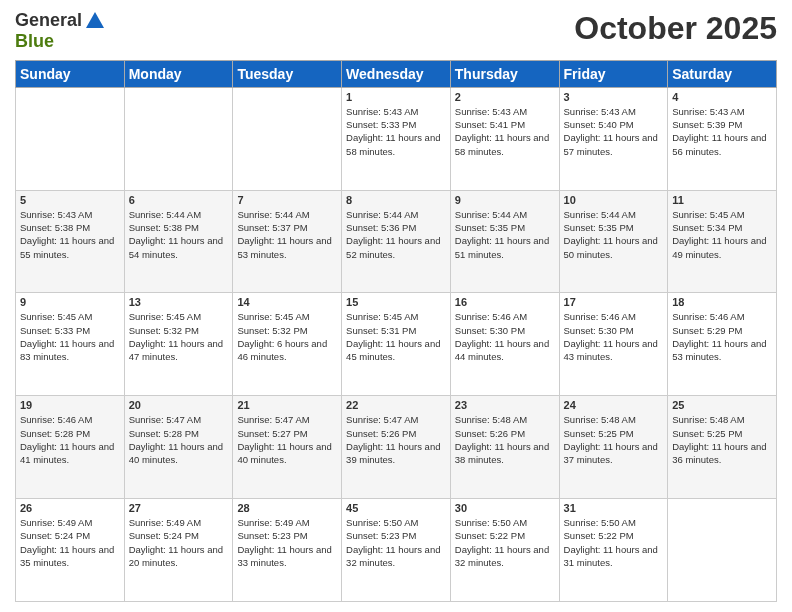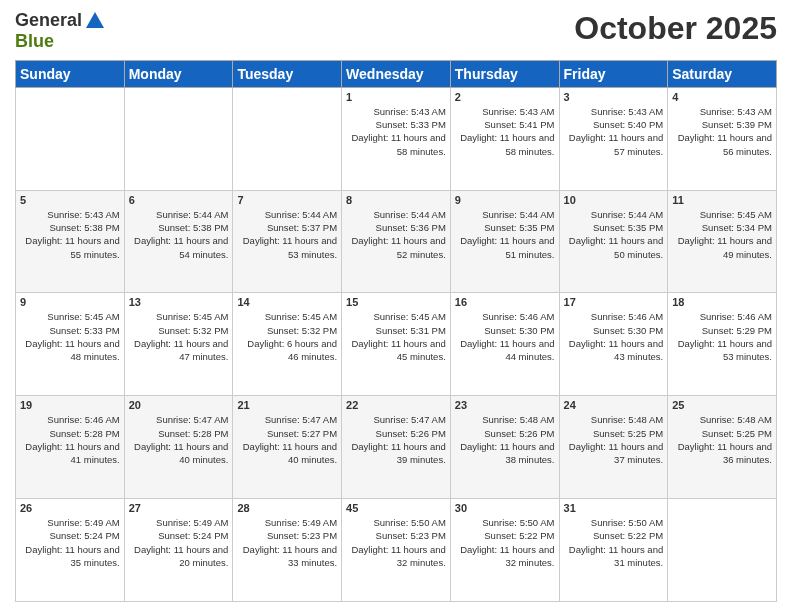--- a/index.html
+++ b/index.html
@@ -66,21 +66,20 @@
     .calendar-table tr:nth-child(even) td {
       background: #f5f5f5;
     }
     .day-num {
       font-weight: bold;
       font-size: 11px;
       margin-bottom: 2px;
     }
     .day-info {
       line-height: 1.4;
-      text-align: right;
     }
     .empty { background: #f9f9f9; }
   </style>
 </head>
 <body>
 
 <div class="page">
   <div class="header">
     <div class="logo">
       <div>
@@ -159,21 +158,21 @@
             <div class="day-info"><span>Sunrise: 5:44 AM</span><br><span>Sunset: 5:35 PM</span><br><span>Daylight: 11 hours and 50 minutes.</span></div>
           </td>
           <td>
             <div class="day-num">11</div>
             <div class="day-info"><span>Sunrise: 5:45 AM</span><br><span>Sunset: 5:34 PM</span><br><span>Daylight: 11 hours and 49 minutes.</span></div>
           </td>
         </tr>
         <tr>
           <td>
             <div class="day-num">9</div>
-            <div class="day-info"><span>Sunrise: 5:45 AM</span><br><span>Sunset: 5:33 PM</span><br><span>Daylight: 11 hours and 48 minutes.</span></div>
+            <div class="day-info"><span>Sunrise: 5:45 AM</span><br><span>Sunset: 5:33 PM</span><br><span>Daylight: 11 hours and 83 minutes.</span></div>
           </td>
           <td>
             <div class="day-num">13</div>
             <div class="day-info"><span>Sunrise: 5:45 AM</span><br><span>Sunset: 5:32 PM</span><br><span>Daylight: 11 hours and 47 minutes.</span></div>
           </td>
           <td>
             <div class="day-num">14</div>
             <div class="day-info"><span>Sunrise: 5:45 AM</span><br><span>Sunset: 5:32 PM</span><br><span>Daylight: 6 hours and 46 minutes.</span></div>
           </td>
           <td>

